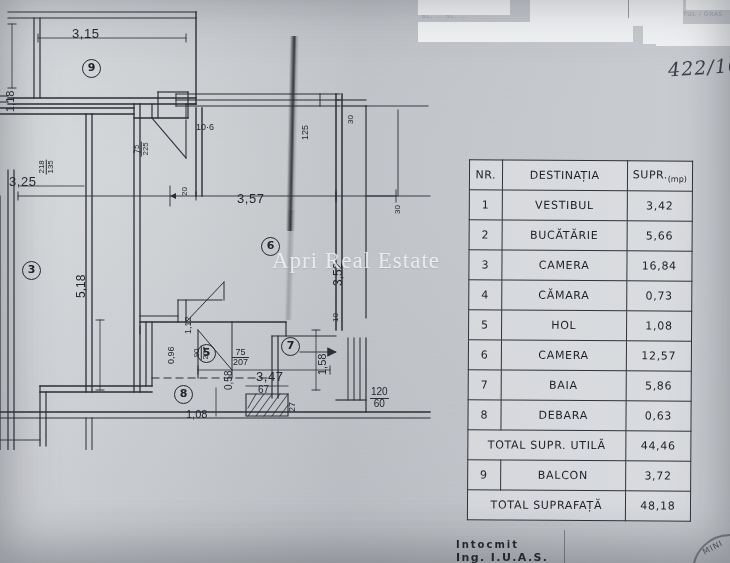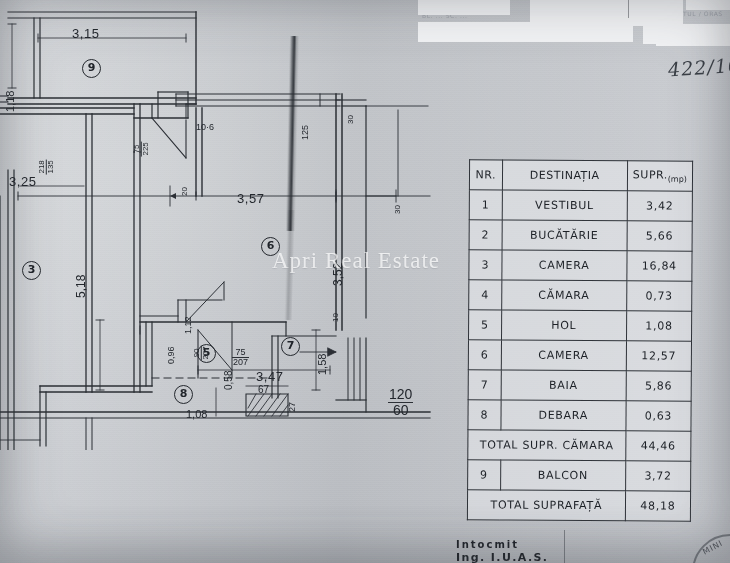--- a/index.html
+++ b/index.html
@@ -296,21 +296,21 @@
 </div>
 <div class="frac rot" style="left:200px;top:310px;transform:rotate(-90deg) translate(-34px,-6px);">
   <span class="top">90</span>
   <span class="bot">207</span>
 </div>
 <div class="frac" style="left:232px;top:348px;font-size:9px;">
   <span class="top">75</span>
   <span class="bot">207</span>
 </div>
 <div class="dim rot" style="left:303px;top:110px;transform:rotate(-90deg) translate(-30px,-3px);font-size:9px;">125</div>
-<div class="frac" style="left:370px;top:387px;font-size:14px;margin-left:18px;">
+<div class="frac" style="left:370px;top:387px;font-size:10px;">
   <span class="top">120</span>
   <span class="bot">60</span>
 </div>
 
 <div id="watermark">Apri Real Estate</div>
 
 <div id="redact-wrap">
   <div class="ghost" style="left:4px;top:3px;">Adresa</div>
   <div class="ghost" style="left:4px;top:12px;">BL.  ... SC. ...</div>
   <div class="ghost" style="left:4px;top:21px;">ETAJ  ...  AP. ...</div>
@@ -371,21 +371,21 @@
       <td class="c-nr">7</td>
       <td class="c-dest">BAIA</td>
       <td class="c-supr">5,86</td>
     </tr>
     <tr>
       <td class="c-nr">8</td>
       <td class="c-dest">DEBARA</td>
       <td class="c-supr">0,63</td>
     </tr>
     <tr>
-      <td class="c-dest total" colspan="2">TOTAL SUPR. CĂMARA</td>
+      <td class="c-dest total" colspan="2">TOTAL SUPR. UTILĂ</td>
       <td class="c-supr">44,46</td>
     </tr>
     <tr>
       <td class="c-nr">9</td>
       <td class="c-dest">BALCON</td>
       <td class="c-supr">3,72</td>
     </tr>
     <tr>
       <td class="c-dest total" colspan="2">TOTAL  SUPRAFAȚĂ</td>
       <td class="c-supr">48,18</td>

